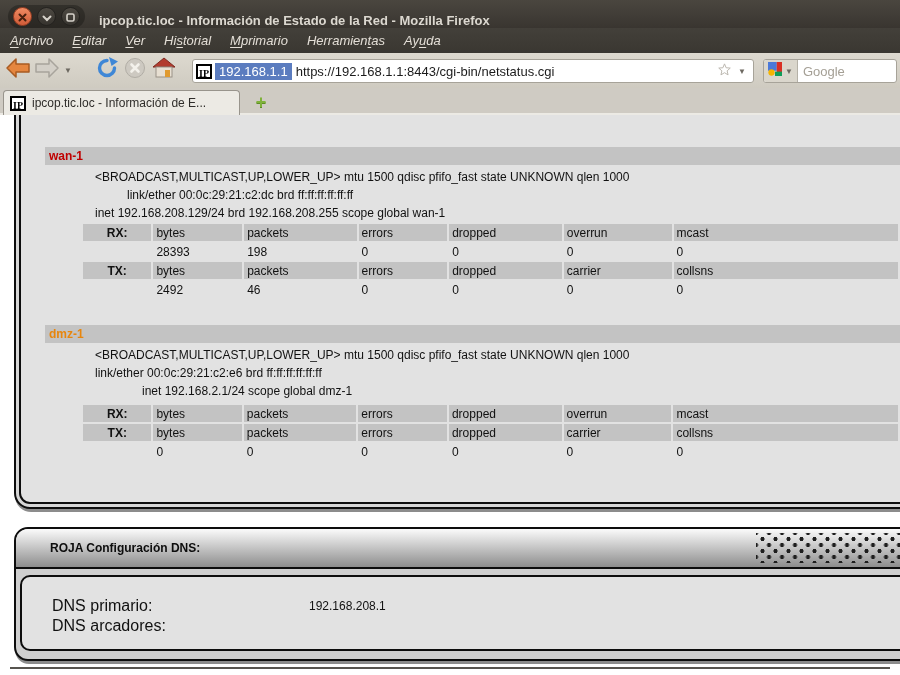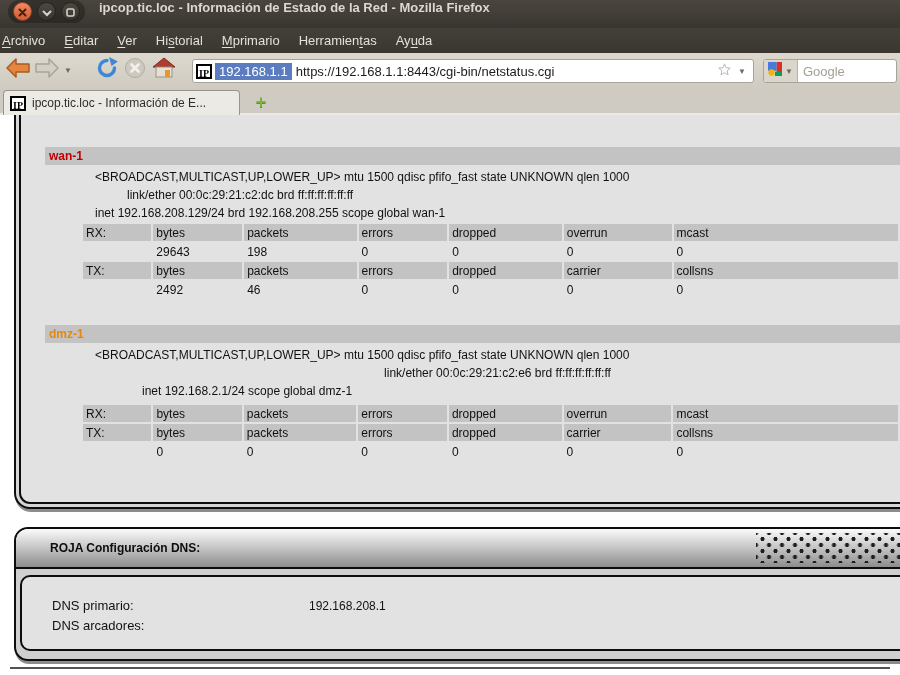--- a/index.html
+++ b/index.html
@@ -1,31 +1,31 @@
 <!DOCTYPE html>
 <html><head>
 <meta charset="utf-8">
 <style>
   html,body{margin:0;padding:0;}
   body{width:900px;height:675px;position:relative;overflow:hidden;background:#fff;
        font-family:"Liberation Sans",sans-serif;-webkit-font-smoothing:antialiased;}
 
   
   .titlebar{position:absolute;top:0;left:0;right:0;height:28px;
-    background:linear-gradient(#4a463f,#393530);display:flex;align-items:flex-start;}
+    background:linear-gradient(#4a463f,#393530);display:flex;align-items:flex-end;}
   .winctl{display:flex;align-items:center;gap:5px;background:rgba(15,13,11,.35);
     border-radius:12px;padding:2px 5px;margin-left:8px;}
   .wbtn{width:17px;height:17px;border-radius:50%;display:flex;align-items:center;justify-content:center;}
   .wbtn.close{background:linear-gradient(#ef8a62,#d05c38);border:1px solid #9c4024;}
   .wbtn.minmax{background:linear-gradient(#4d4942,#36332e);border:1px solid #24221f;}
   .title-text{color:#dcd8d0;font-weight:bold;font-size:13px;margin-left:14px;white-space:nowrap;}
 
   .menubar{position:absolute;top:28px;left:0;right:0;height:25px;
     background:linear-gradient(#43403a,#3a3731);display:flex;align-items:center;
-    padding-left:2px;border-bottom:1px solid #2c2a26;}
+    padding-left:10px;border-bottom:1px solid #2c2a26;font-style:italic;}
   .menu-item{color:#e4dfd7;font-size:13px;margin-right:19px;white-space:nowrap;cursor:default;}
   .menu-item .accel{text-decoration:underline;text-underline-offset:2px;}
 
   .navbar{position:absolute;top:53px;left:0;right:0;height:35px;
     background:linear-gradient(#ddd9cf,#cfcbc1);border-bottom:1px solid #b2aea4;}
   .navbtn{position:absolute;top:57px;width:28px;height:26px;display:flex;align-items:center;justify-content:center;}
   .caret{font-size:8px;color:#6d6961;}
 
   .urlbar{position:absolute;top:59px;left:192px;width:562px;height:24px;background:#fff;
     border:1px solid #a7a399;border-radius:3px;display:flex;align-items:center;box-sizing:border-box;}
@@ -68,35 +68,35 @@
   .iface-bar{position:absolute;left:45px;right:-20px;height:18px;background:#c3c3c3;
     font-size:12px;font-weight:bold;line-height:18px;padding-left:4px;}
   .iface-bar.wan{color:#c00000;}
   .iface-bar.dmz{color:#e8860d;}
   .iface-line{position:absolute;left:95px;right:0;height:18px;font-size:12px;color:#111;
     line-height:18px;white-space:nowrap;}
 
   table.stats{position:absolute;left:81px;border-collapse:separate;border-spacing:2px;table-layout:fixed;}
   table.stats td{height:17px;font-size:12px;padding:0 3px;color:#111;white-space:nowrap;overflow:hidden;}
   table.stats tr.hdr td{background:#c3c3c3;}
-  table.stats td.rowlab{font-weight:normal;}
+  table.stats td.rowlab{font-weight:bold;text-align:center;}
   table.stats tr.val td{background:transparent;}
 
   .box-dns{left:14px;top:412px;width:936px;height:130px;border-radius:14px;background:#cfcfcf;}
   .dns-header{position:absolute;top:0;left:0;right:0;height:38px;
     background:linear-gradient(#fbfbfb,#8d8d8d);border-bottom:2px solid #0d0d0d;
     border-radius:12px 0 0 0;}
   .dns-title{font-size:12px;font-weight:bold;color:#0d0d0d;line-height:38px;padding-left:34px;}
   .dns-dots{position:absolute;right:46px;top:4px;width:150px;height:30px;
     background-image:radial-gradient(circle,#1e1e1e 1.8px,transparent 2.3px),
                      radial-gradient(circle,#1e1e1e 1.8px,transparent 2.3px);
     background-size:13px 12px;background-position:0 0,6.5px 6px;}
   .dns-body{position:absolute;left:4px;right:4px;top:46px;height:72px;border:2px solid #0d0d0d;
     border-radius:10px;background:#e2e2e2;}
-  .dns-row{position:absolute;left:30px;height:18px;font-size:13px;color:#111;line-height:18px;}
+  .dns-row{position:absolute;left:30px;height:18px;font-size:16px;color:#111;line-height:18px;}
   .dns-value{position:absolute;left:287px;height:18px;font-size:12px;color:#111;line-height:18px;}
 
   .hr-line{position:absolute;left:10px;width:880px;top:552px;height:2px;background:#57544f;}
 </style>
 </head>
 <body>
 
 <div class="titlebar">
   <div class="winctl">
     <div class="wbtn close">
@@ -246,21 +246,21 @@
       <td class="rowlab">RX:</td>
       <td>bytes</td>
       <td>packets</td>
       <td>errors</td>
       <td>dropped</td>
       <td>overrun</td>
       <td>mcast</td>
     </tr>
     <tr class="val">
       <td></td>
-      <td>29643</td>
+      <td>28393</td>
       <td>198</td>
       <td>0</td>
       <td>0</td>
       <td>0</td>
       <td>0</td>
     </tr>
     <tr class="hdr">
       <td class="rowlab">TX:</td>
       <td>bytes</td>
       <td>packets</td>
@@ -278,21 +278,21 @@
       <td>0</td>
       <td>0</td>
     </tr>
   </tbody>
     </table>
 
   <div class="iface-bar dmz" style="top:210px;">
     <span>dmz-1</span>
   </div>
   <div class="iface-line" style="top:231px;">&lt;BROADCAST,MULTICAST,UP,LOWER_UP&gt; mtu 1500 qdisc pfifo_fast state UNKNOWN qlen 1000</div>
-  <div class="iface-line" style="top:249px;text-align:center;">link/ether 00:0c:29:21:c2:e6 brd ff:ff:ff:ff:ff:ff</div>
+  <div class="iface-line" style="top:249px;">link/ether 00:0c:29:21:c2:e6 brd ff:ff:ff:ff:ff:ff</div>
   <div class="iface-line" style="top:267px;margin-left:47px;">inet 192.168.2.1/24 scope global dmz-1</div>
 
   <table class="stats" style="top:288px;">
     <colgroup>
         <col style="width:72px">
         <col style="width:93px">
         <col style="width:118px">
         <col style="width:93px">
         <col style="width:118px">
         <col style="width:113px">

